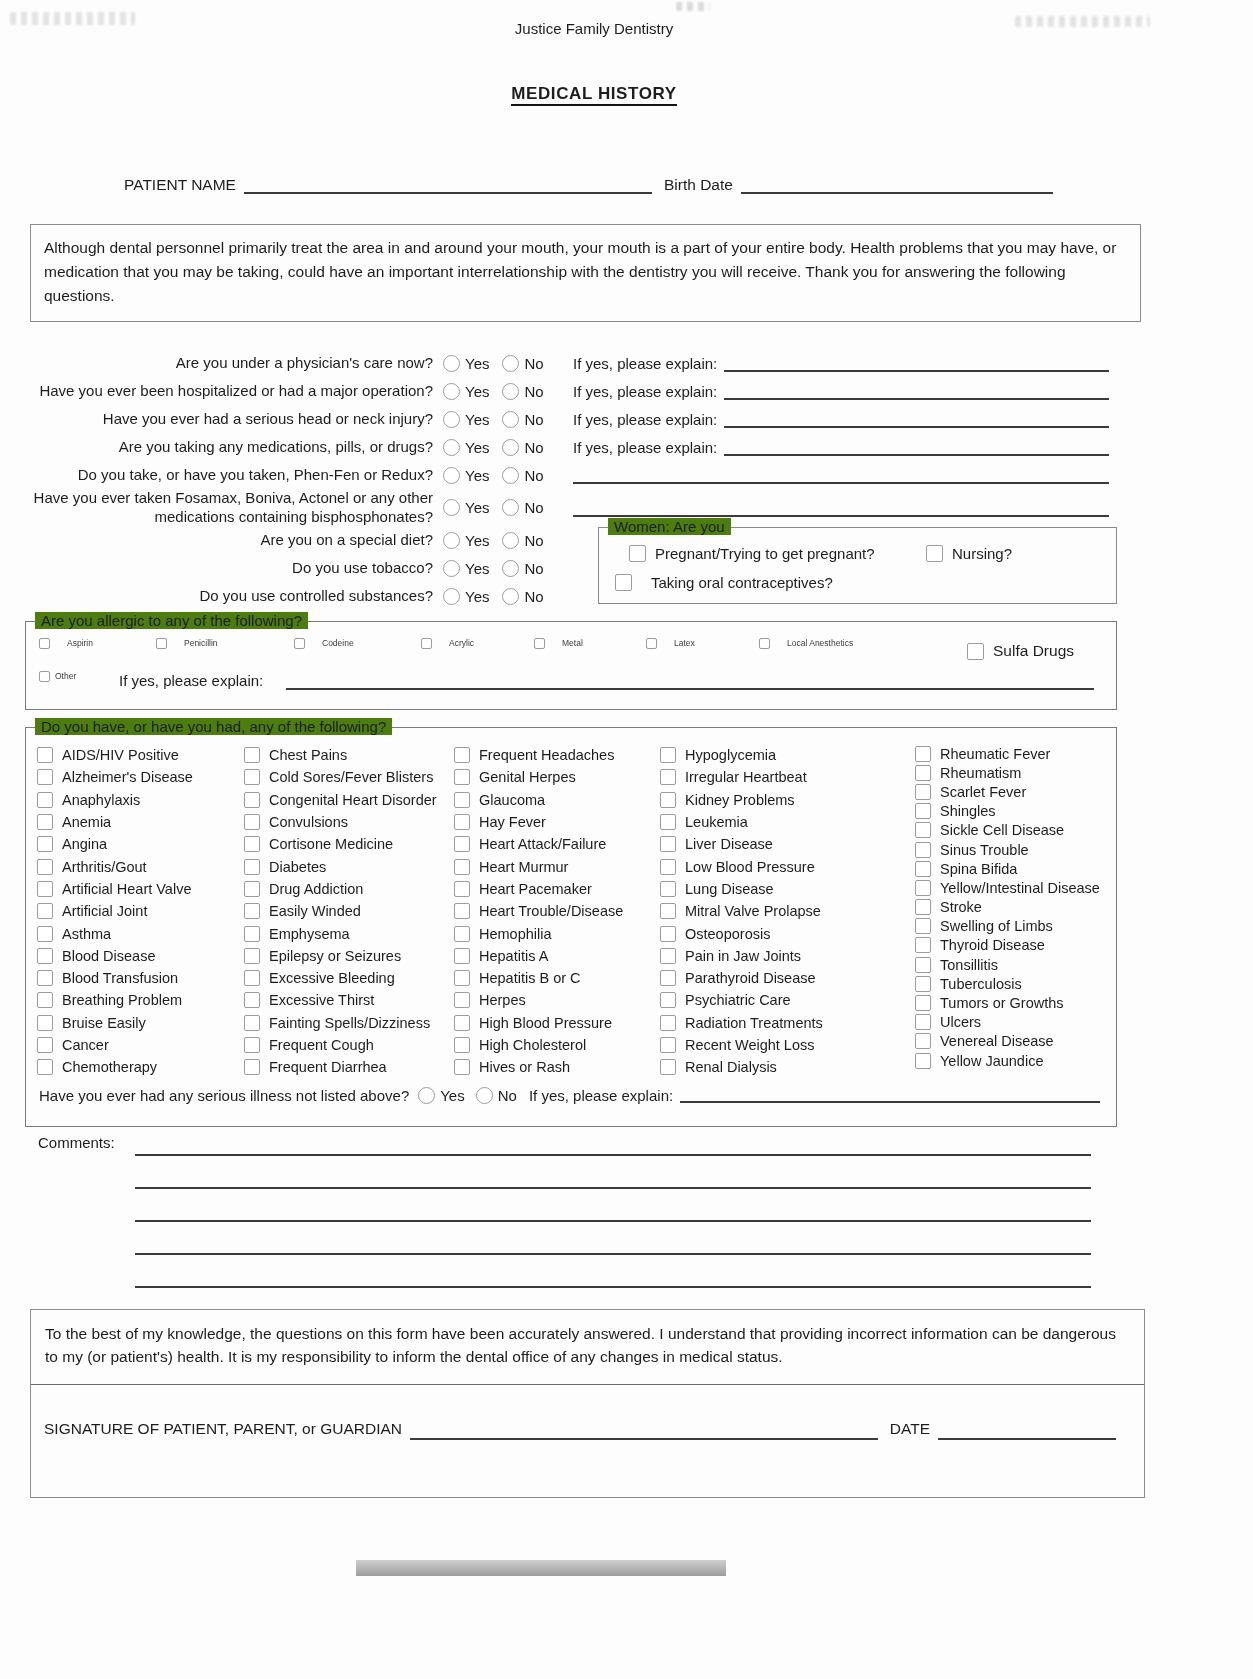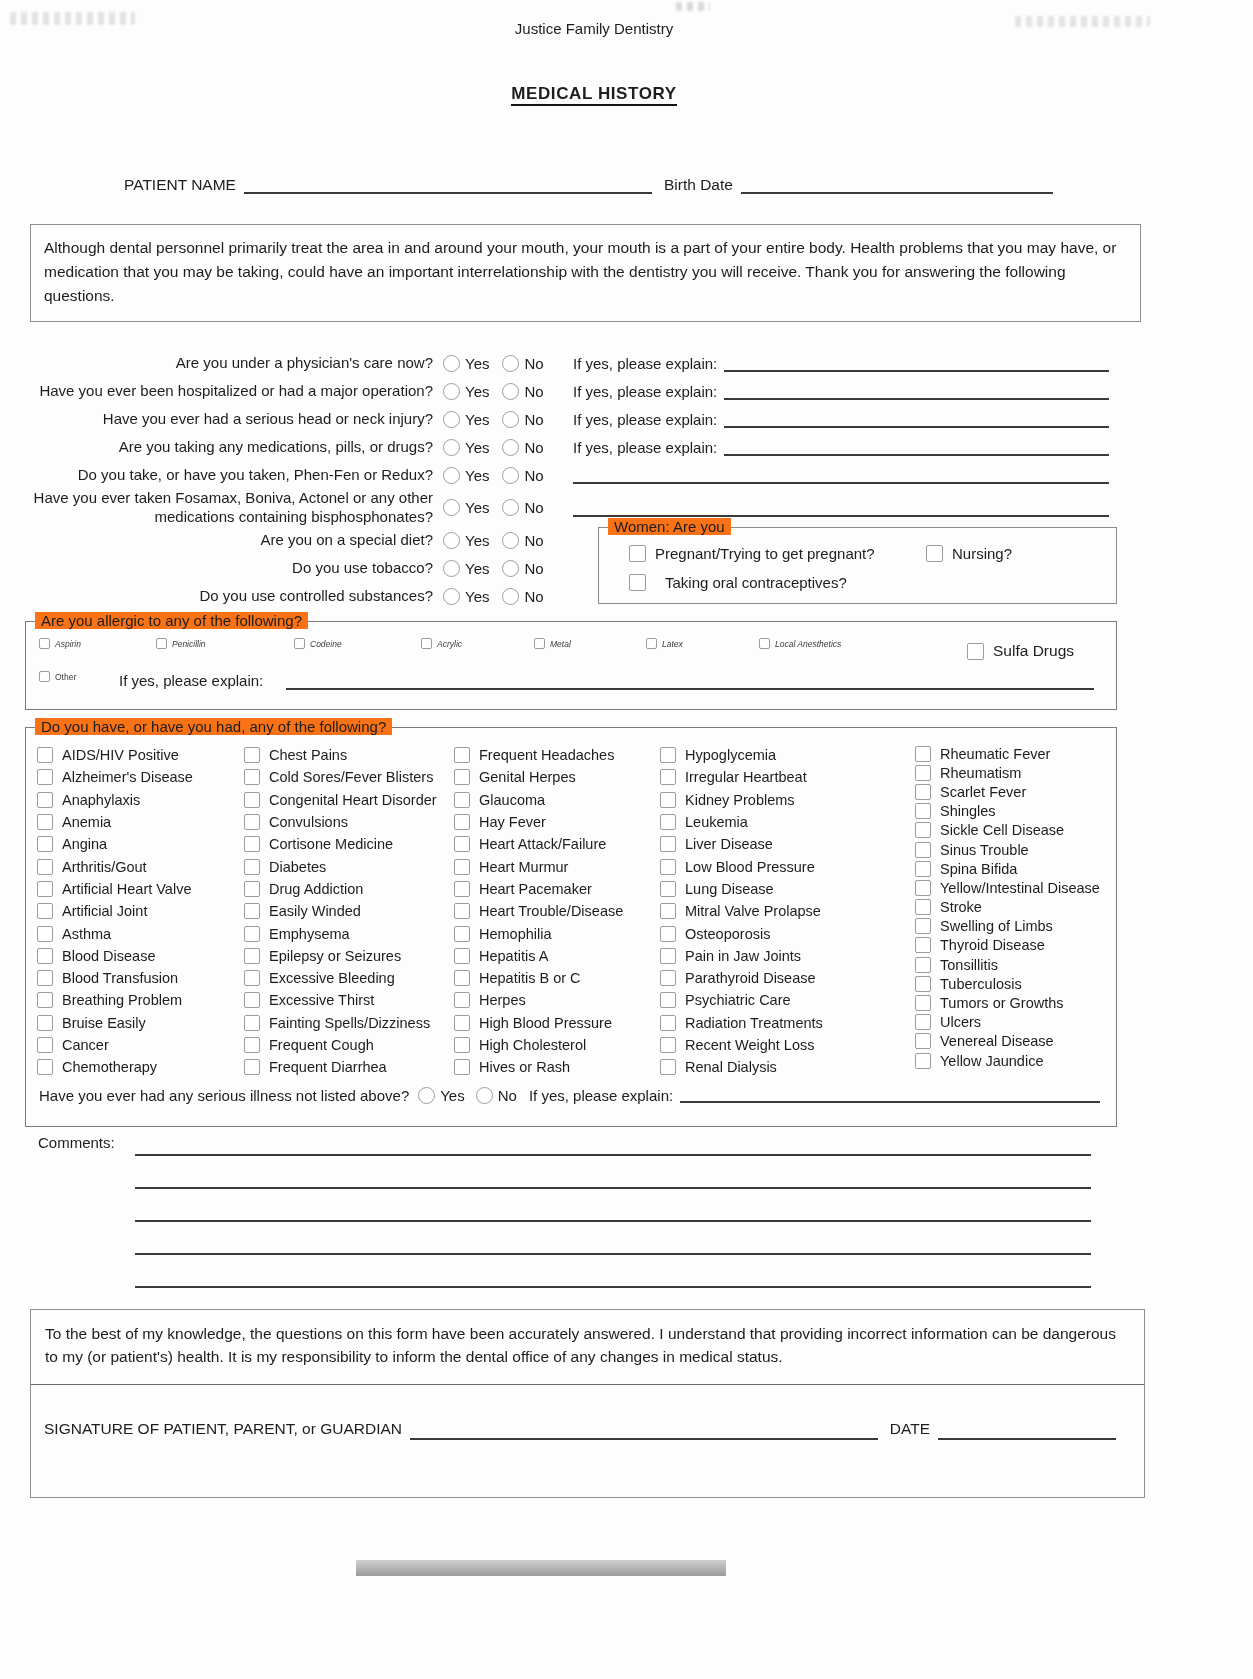--- a/index.html
+++ b/index.html
@@ -36,34 +36,34 @@
   .q-text{flex:0 0 433px;text-align:right;line-height:1.25;}
   .yn{flex:0 0 118px;display:flex;align-items:center;padding-left:10px;}
   .radio{width:15px;height:15px;border:1.6px solid #9c9c9c;border-radius:50%;background:#fff;flex:0 0 auto;}
   .yn-label{margin-left:5px;margin-right:13px;}
   .q-right{flex:1;display:flex;align-items:flex-end;padding-left:12px;padding-right:6px;}
   .explain{margin-right:7px;white-space:nowrap;}
   .wline.grow{flex:1;}
 
   
   .women-box{position:absolute;left:598px;top:527px;width:517px;height:75px;border:1.6px solid #8a8a8a;background:#fdfdfd;}
-  .legend{position:absolute;top:-10px;left:9px;background:#f97316;padding:0 6px;font-size:15px;white-space:nowrap;}
+  .legend{position:absolute;top:-10px;left:9px;background:#4d7c0f;padding:0 6px;font-size:15px;white-space:nowrap;}
   .cb{width:15px;height:15px;border:1.6px solid #9c9c9c;border-radius:2px;background:#fff;flex:0 0 auto;display:inline-block;}
   .w-item{position:absolute;display:flex;align-items:flex-end;gap:9px;}
   .w-i0{left:30px;top:17px;}
   .w-i1{left:327px;top:17px;}
-  .w-i2{left:30px;top:46px;gap:19px;}
+  .w-i2{left:16px;top:46px;gap:19px;}
 
   
   .allergy-box{position:absolute;left:25px;top:621px;width:1090px;height:87px;border:1.4px solid #7a7a7a;}
-  .allergy-item{position:absolute;top:16px;display:flex;align-items:flex-end;gap:5px;font-style:italic;}
+  .allergy-item{position:absolute;top:16px;display:flex;align-items:flex-start;gap:17px;}
   .cb.tiny{width:9px;height:9px;border-width:1.2px;}
   .tiny-lbl{font-size:8.5px;color:#3c3c3c;}
   .sulfa{position:absolute;right:42px;top:20px;display:flex;align-items:center;gap:9px;font-size:15.5px;}
-  .allergy-other{position:absolute;left:13px;top:49px;display:flex;align-items:center;gap:5px;}
+  .allergy-other{position:absolute;left:13px;top:49px;display:flex;gap:5px;}
   .allergy-explain{position:absolute;left:93px;top:50px;}
   .allergy-line{position:absolute;left:260px;right:22px;top:48px;height:18px;}
 
   
   .cond-box{position:absolute;left:25px;top:727px;width:1090px;height:398px;border:1.4px solid #7a7a7a;}
   .ccol{position:absolute;top:16px;}
   .c1{left:11px;}.c2{left:218px;}.c3{left:428px;}.c4{left:634px;}.c5{left:845px;}
   .cond-item{display:flex;align-items:center;gap:9px;height:22.3px;font-size:14.5px;}
   .cond-item .cb{width:14px;height:14px;}
   .c5 .cond-item{height:19.2px;padding-left:44px;}

